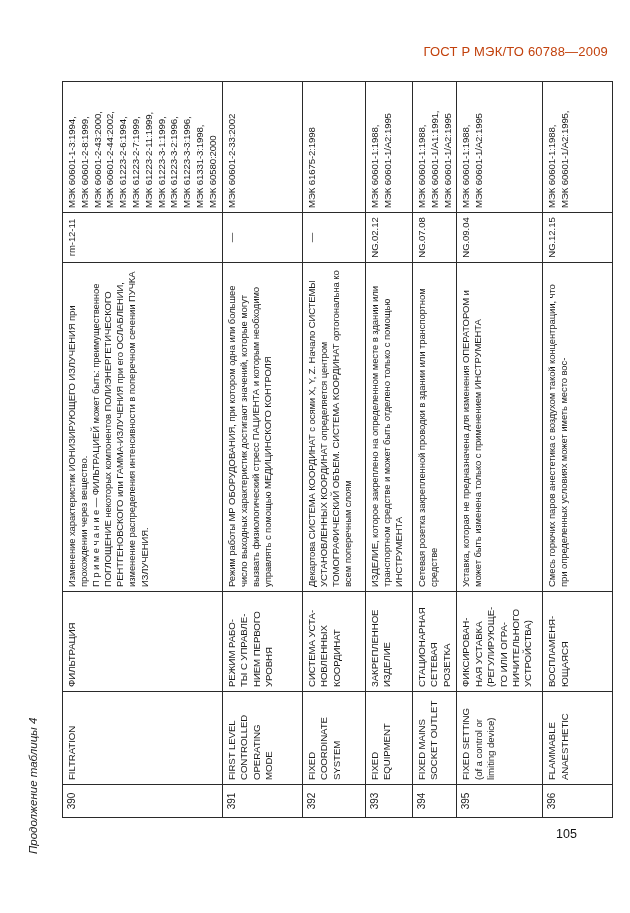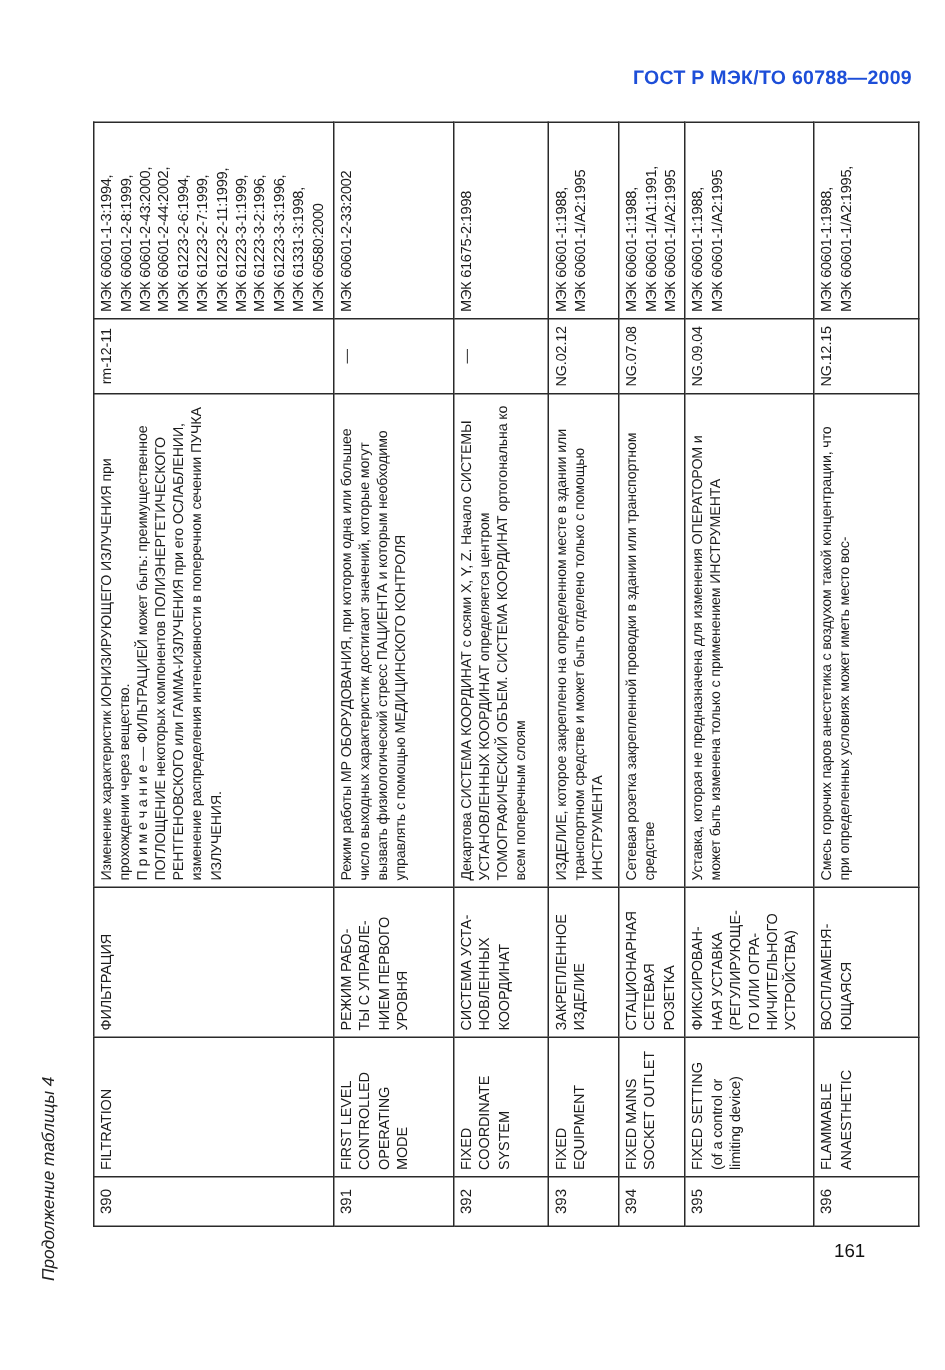--- a/index.html
+++ b/index.html
@@ -2,21 +2,21 @@
 <html lang="ru"><head>
 <meta charset="utf-8">
 <style>
   html,body{margin:0;padding:0;}
   body{
     width:630px;height:913px;position:relative;background:#ffffff;
     font-family:"Liberation Sans",sans-serif;color:#1c1c1c;overflow:hidden;
   }
   .doc-header{
     position:absolute;top:44px;right:22px;
-    font-size:13px;font-weight:bold;letter-spacing:.2px;color:#1d4ed8;
+    font-size:13px;font-weight:normal;letter-spacing:.2px;color:#c2410c;
   }
   .continuation{
     position:absolute;left:27px;top:854px;
     transform:rotate(-90deg);transform-origin:0 0;
     font-style:italic;font-size:11.5px;color:#222;white-space:nowrap;width:200px;
   }
   .page-number{
     position:absolute;left:556px;top:827px;font-size:12.5px;color:#111;
   }
   
@@ -150,13 +150,13 @@
 ЮЩАЯСЯ</td>
         <td class="def">Смесь горючих паров анестетика с воздухом такой концентрации, что при определенных условиях может иметь место вос-</td>
         <td class="code">NG.12.15</td>
         <td class="iec">МЭК 60601-1:1988,
 МЭК 60601-1/А2:1995,</td>
       </tr>
     </tbody>
   </table>
 </div>
 
-<div class="page-number">161</div>
+<div class="page-number">105</div>
 
 </body></html>

